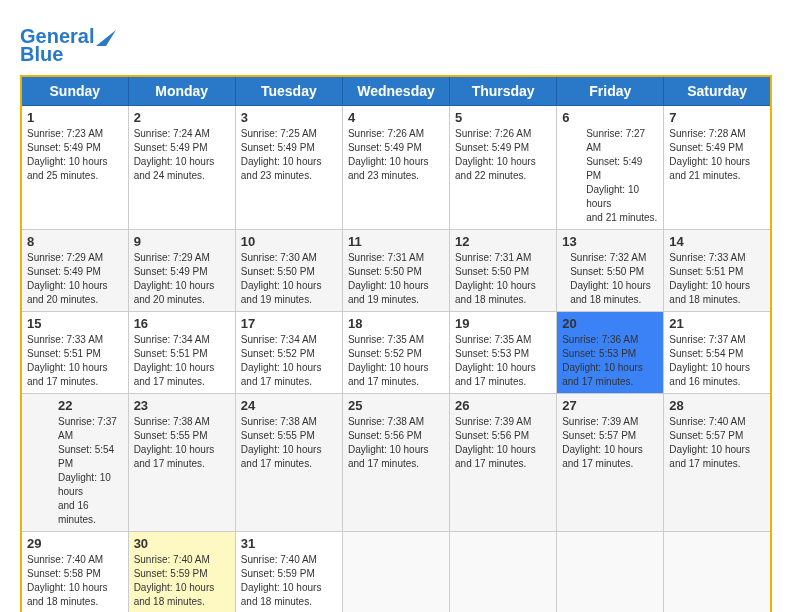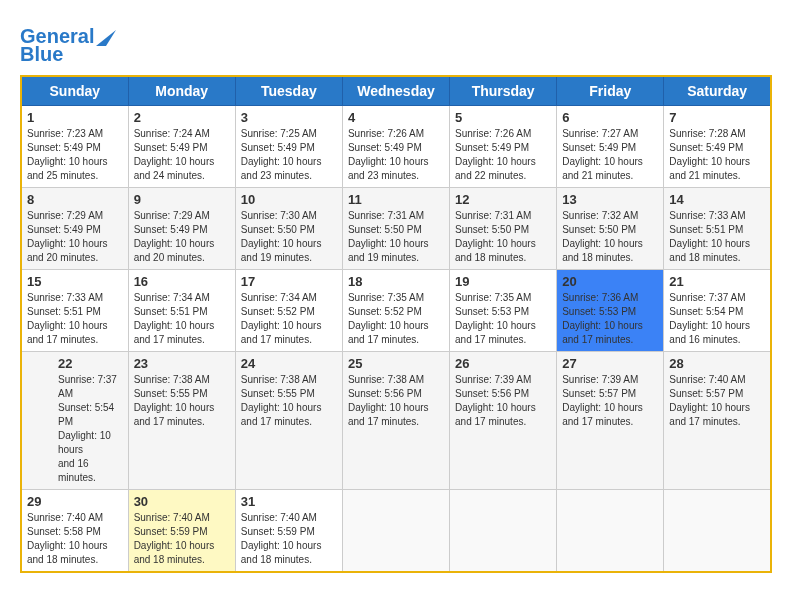--- a/index.html
+++ b/index.html
@@ -155,21 +155,21 @@
         </td>
         <td style="background-color: rgb(255, 255, 255);">
           <span class="day-number">5</span>
           <div class="day-info" style="white-space: pre-line;">Sunrise: 7:26 AM
 Sunset: 5:49 PM
 Daylight: 10 hours
 and 22 minutes.</div>
         </td>
         <td style="background-color: rgb(255, 255, 255);">
           <span class="day-number">6</span>
-          <div class="day-info" style="white-space: pre-line;">Sunrise: 7:27 AM
+          <div class="day-info" style="white-space: pre-line; margin-left: 24px;">Sunrise: 7:27 AM
 Sunset: 5:49 PM
 Daylight: 10 hours
 and 21 minutes.</div>
         </td>
         <td style="background-color: rgb(255, 255, 255);">
           <span class="day-number">7</span>
           <div class="day-info" style="white-space: pre-line;">Sunrise: 7:28 AM
 Sunset: 5:49 PM
 Daylight: 10 hours
 and 21 minutes.</div>
@@ -206,21 +206,21 @@
         </td>
         <td style="background-color: rgb(245, 245, 245);">
           <span class="day-number">12</span>
           <div class="day-info" style="white-space: pre-line;">Sunrise: 7:31 AM
 Sunset: 5:50 PM
 Daylight: 10 hours
 and 18 minutes.</div>
         </td>
         <td style="background-color: rgb(245, 245, 245);">
           <span class="day-number">13</span>
-          <div class="day-info" style="white-space: pre-line;">Sunrise: 7:32 AM
+          <div class="day-info" style="white-space: pre-line; margin-left: 8px;">Sunrise: 7:32 AM
 Sunset: 5:50 PM
 Daylight: 10 hours
 and 18 minutes.</div>
         </td>
         <td style="background-color: rgb(245, 245, 245);">
           <span class="day-number">14</span>
           <div class="day-info" style="white-space: pre-line;">Sunrise: 7:33 AM
 Sunset: 5:51 PM
 Daylight: 10 hours
 and 18 minutes.</div>

